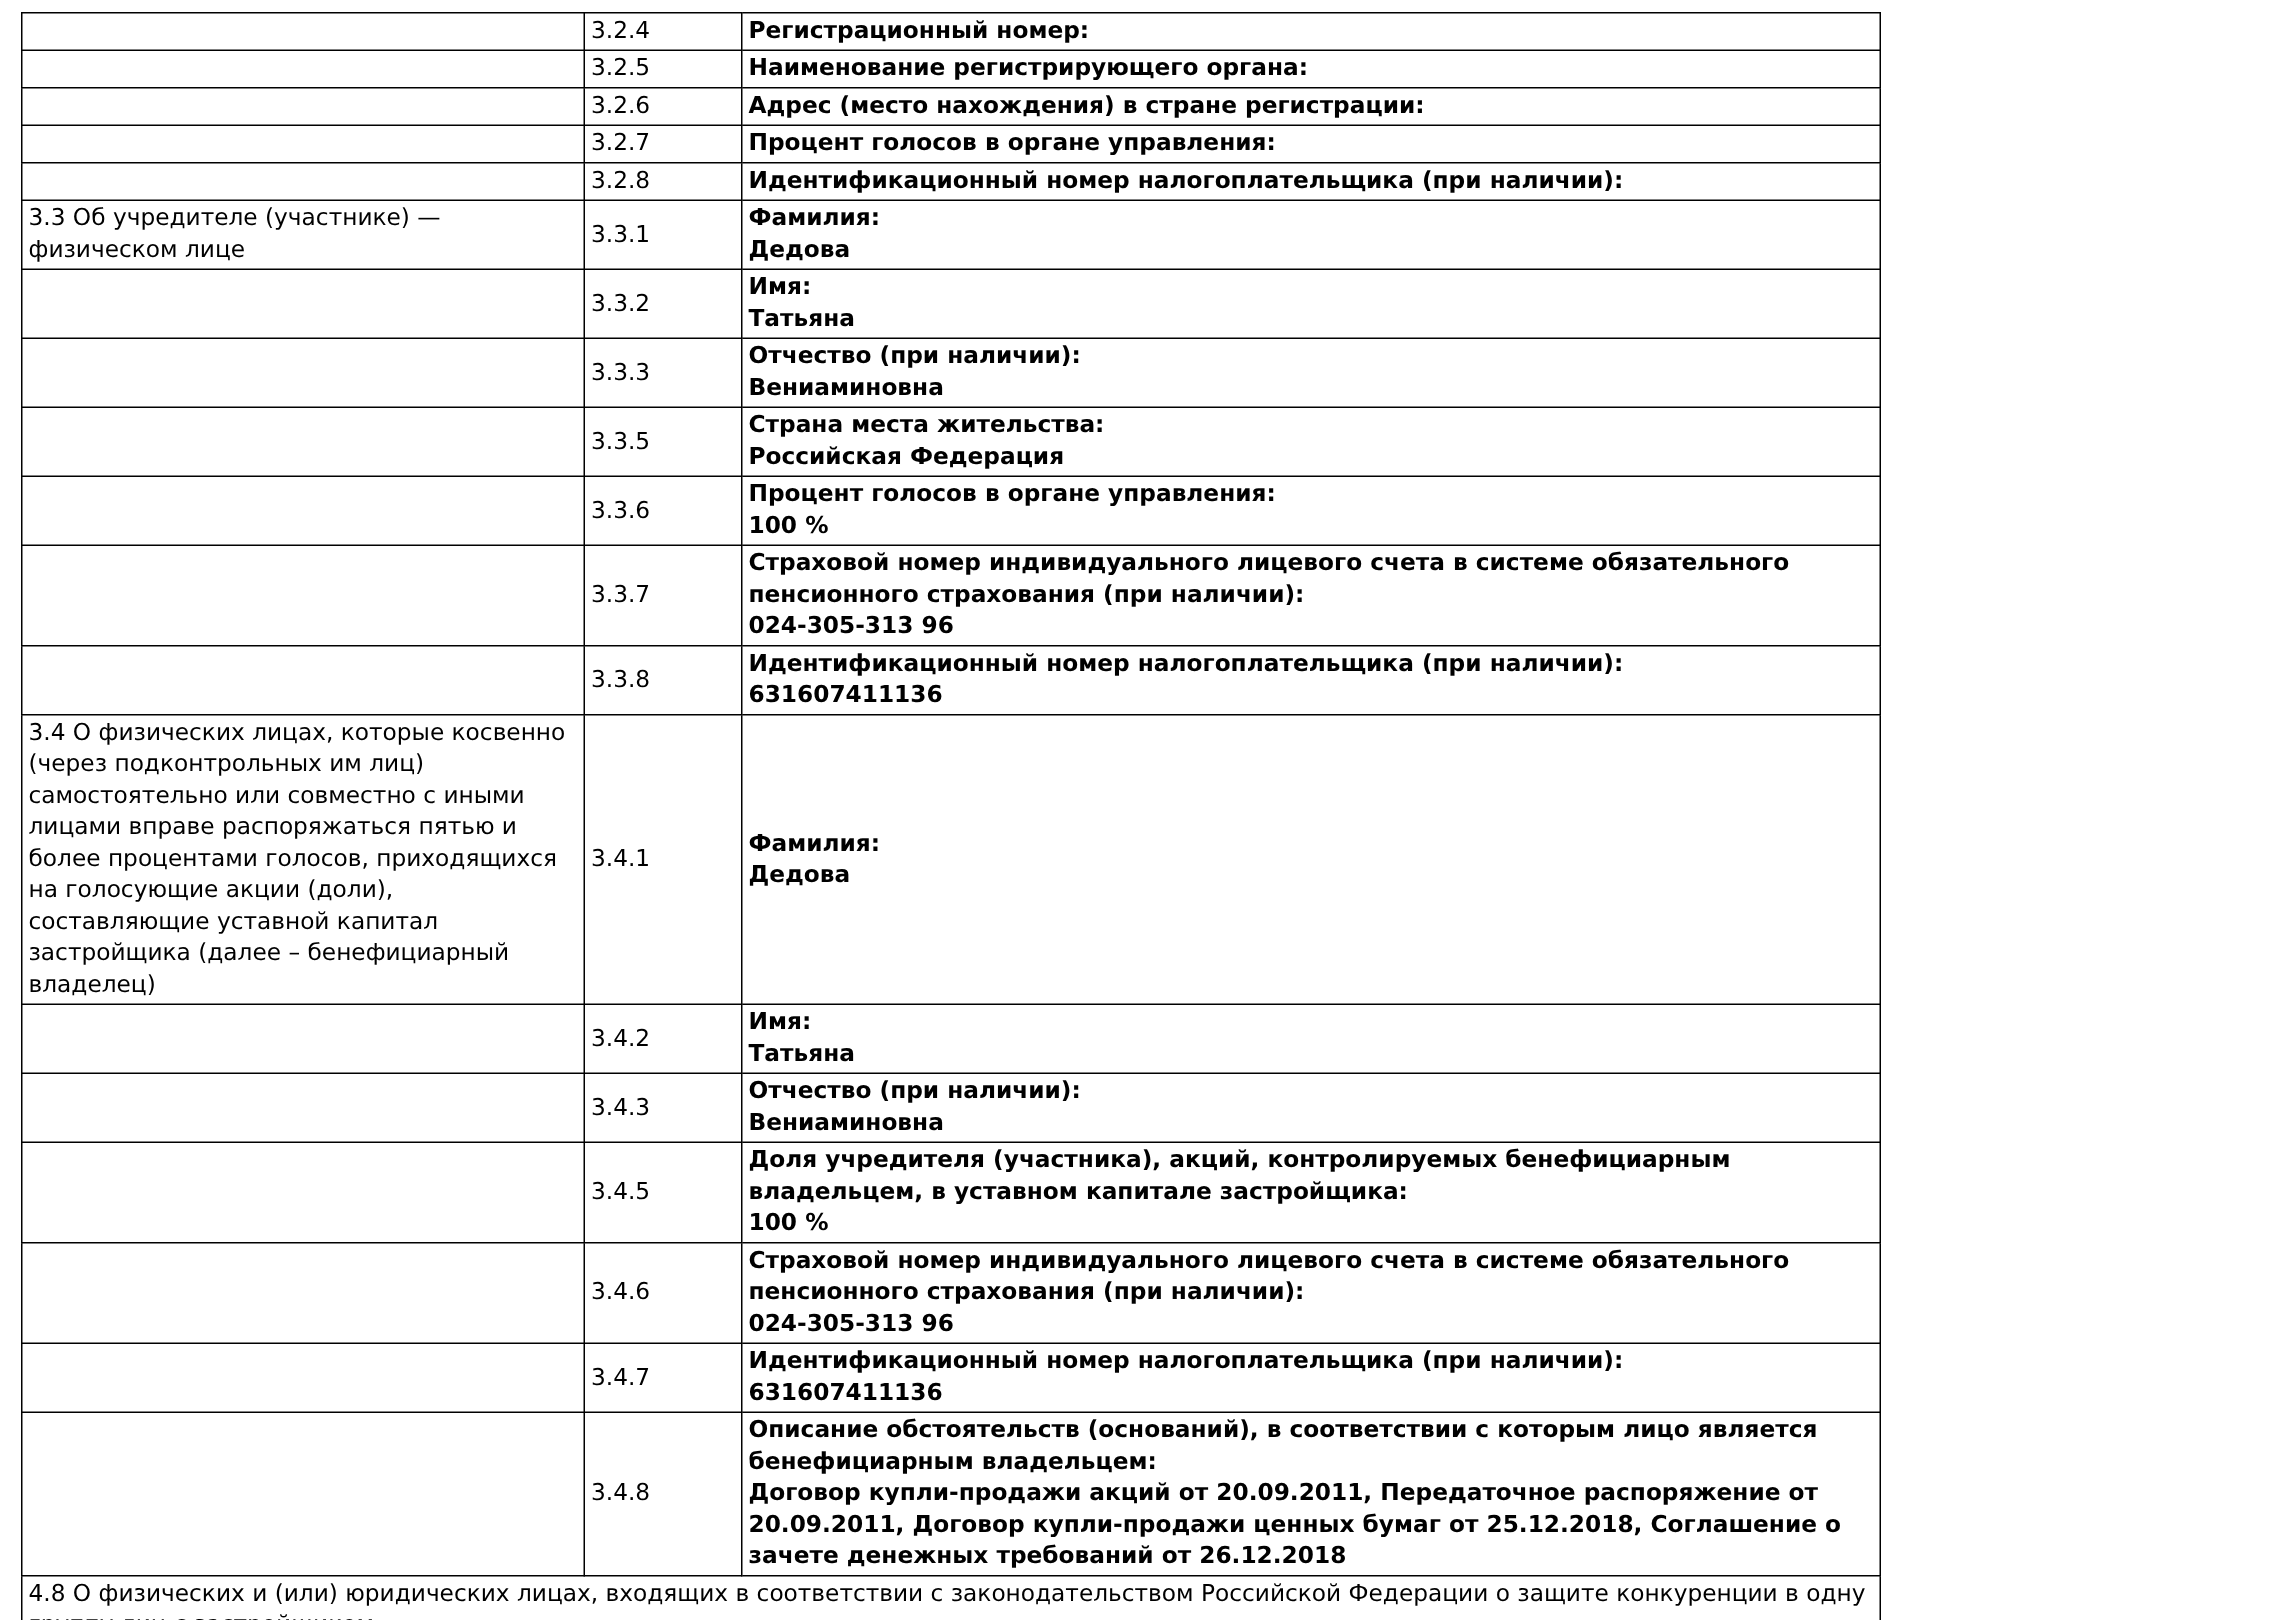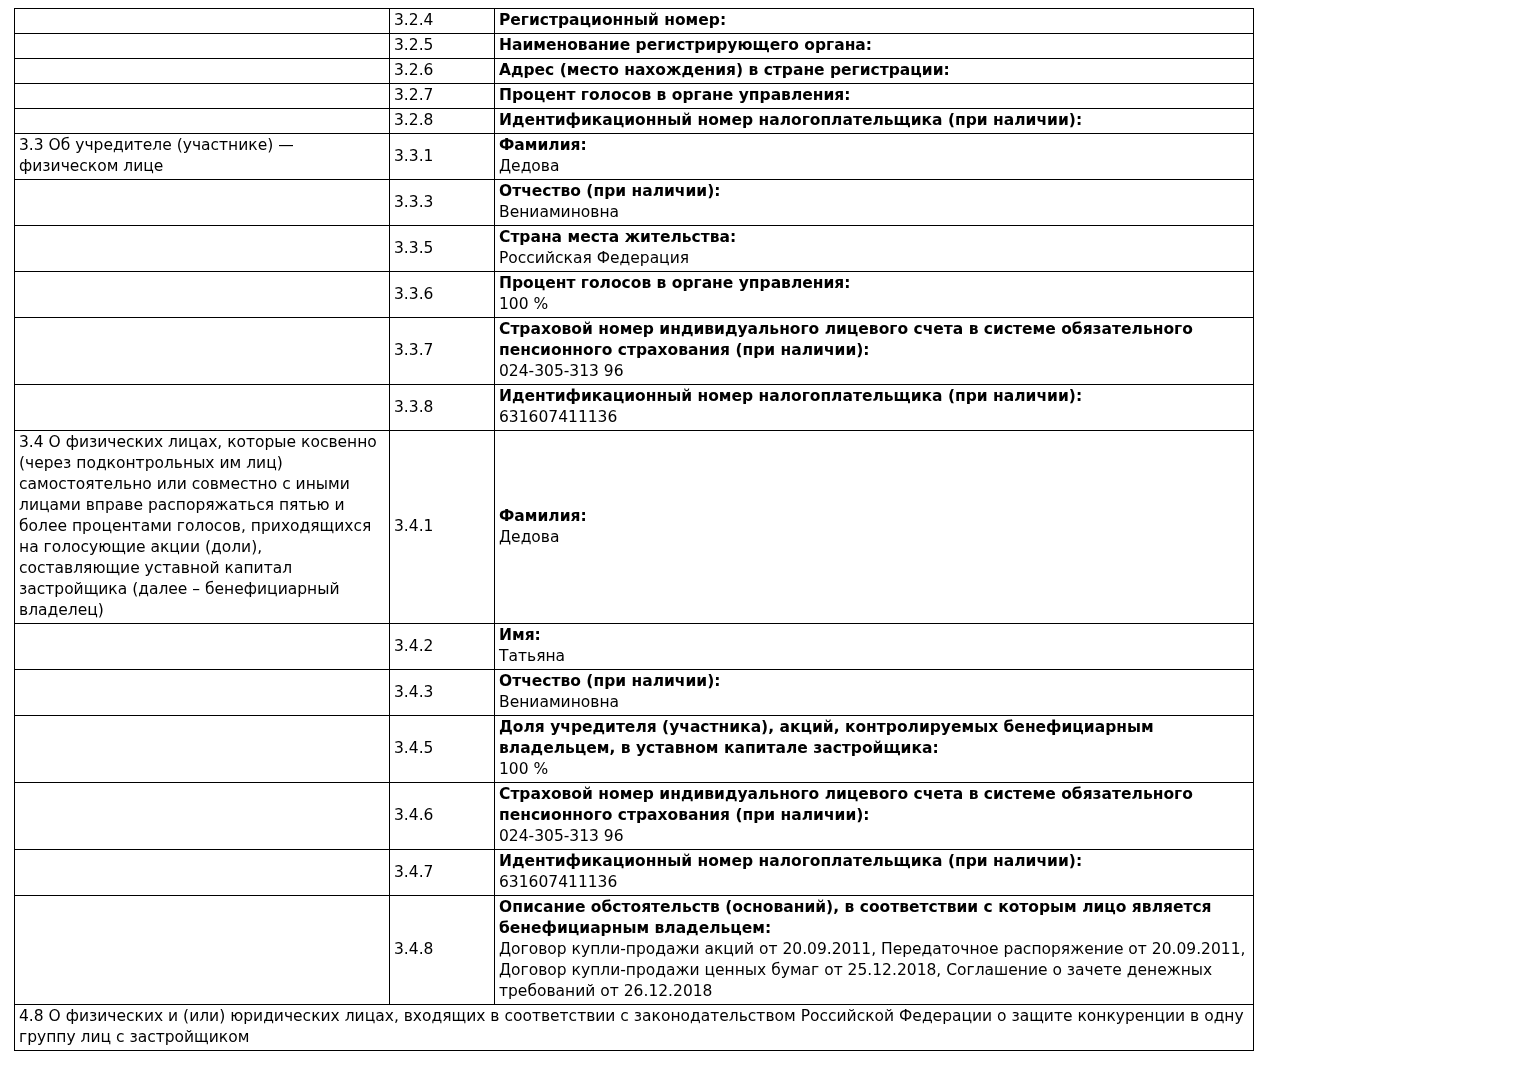--- a/index.html
+++ b/index.html
@@ -24,21 +24,21 @@
     line-height: 21px;
     vertical-align: middle;
     word-wrap: break-word;
   }
   td.col-section {
     vertical-align: top;
     margin-left: 25px;
   }
   td.col-num { }
   .field-label { font-weight: bold; }
-  .field-value { font-weight: normal; }
+  .field-value { font-weight: bold; }
   td.footer-cell { font-weight: normal; }
 </style>
 </head>
 <body>
 
 <table class="decl-table">
   <colgroup>
     <col style="width:375px">
     <col style="width:105px">
     <col>
@@ -87,20 +87,28 @@
       <tr>
     <td class="col-section">3.3 Об учредителе (участнике) — физическом лице</td>
     <td class="col-num">3.3.1</td>
     <td class="col-content">
       <div class="field-label">Фамилия:</div>
       <div class="field-value">Дедова</div>
     </td>
   </tr>
       <tr>
     <td class="col-section"></td>
+    <td class="col-num">3.3.2</td>
+    <td class="col-content">
+      <div class="field-label">Имя:</div>
+      <div class="field-value">Татьяна</div>
+    </td>
+  </tr>
+      <tr>
+    <td class="col-section"></td>
     <td class="col-num">3.3.3</td>
     <td class="col-content">
       <div class="field-label">Отчество (при наличии):</div>
       <div class="field-value">Вениаминовна</div>
     </td>
   </tr>
       <tr>
     <td class="col-section"></td>
     <td class="col-num">3.3.5</td>
     <td class="col-content">

